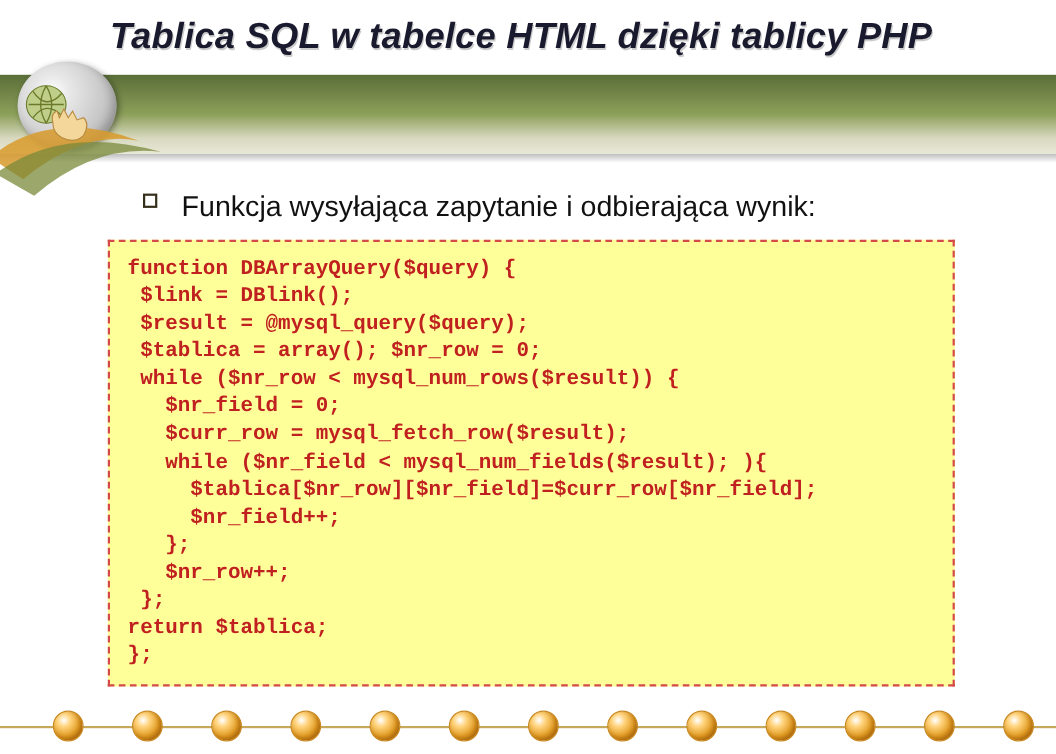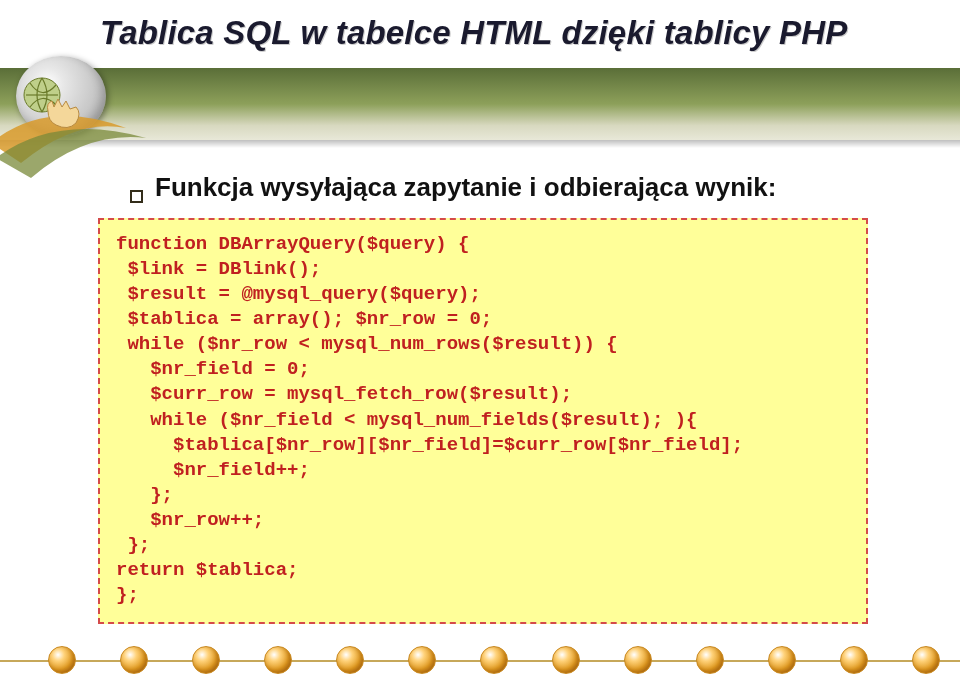--- a/index.html
+++ b/index.html
@@ -83,23 +83,22 @@
     z-index: 4;
     text-shadow: none;
   }
 
   .bullet-row {
     position: absolute;
     left: 130px;
     top: 172px;
     z-index: 5;
     display: flex;
-    align-items: flex-end;
-    gap: 12px;
-    font-weight: bold;
+    align-items: flex-start;
+    gap: 22px;
   }
   .bullet-square {
     width: 13px;
     height: 13px;
     border: 2px solid #332d1a;
     background: #fff;
     flex: 0 0 auto;
     margin-top: 4px;
   }
   .bullet-text {

